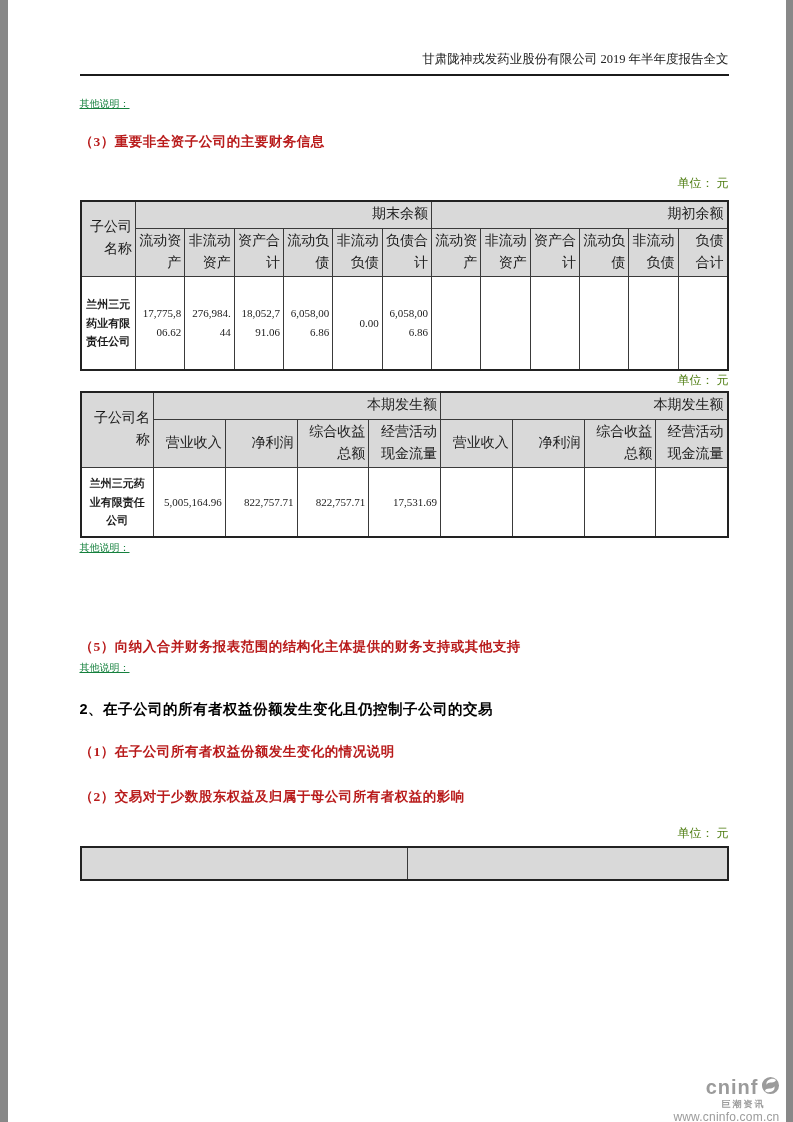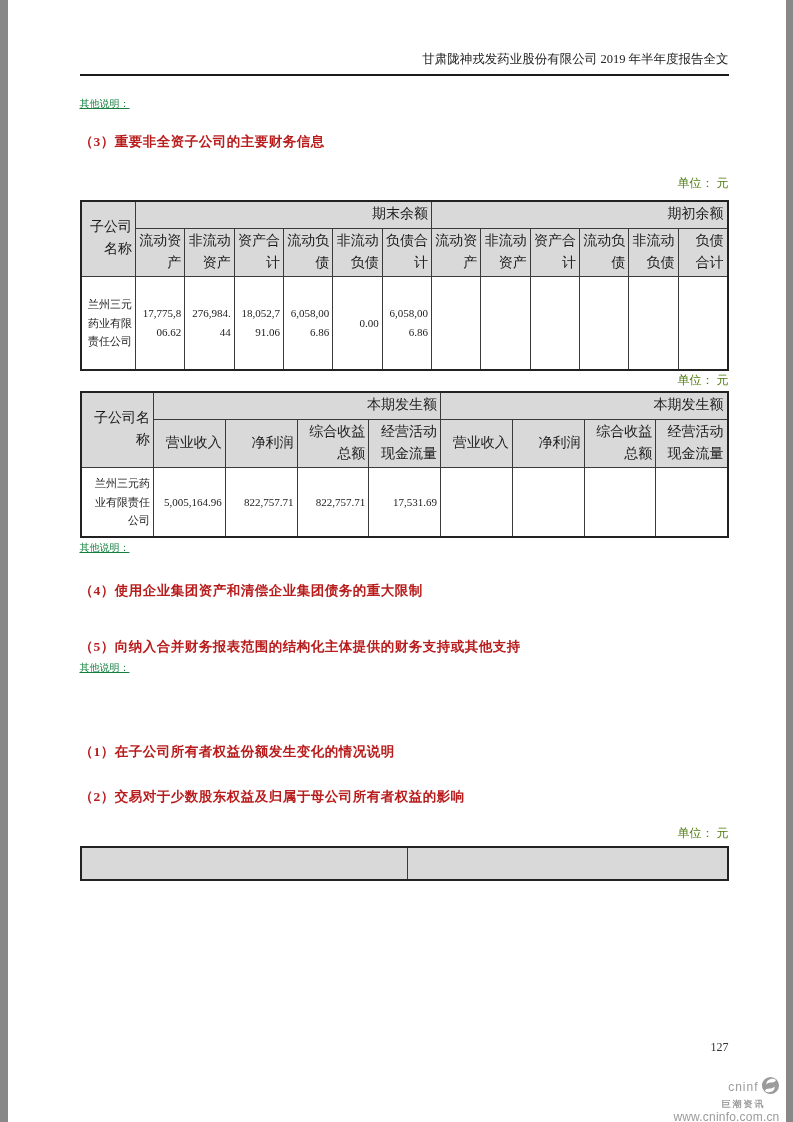--- a/index.html
+++ b/index.html
@@ -24,36 +24,36 @@
     font-weight:bold;font-size:14.5px;color:#000;letter-spacing:0.5px;}
   .unit{font-size:12px;text-align:right;color:#4d7c0f;}
   
   table.fin{border-collapse:collapse;table-layout:fixed;width:649px;
     border:2px solid #222;}
   table.fin th,table.fin td{border:1px solid #3a3a3a;vertical-align:middle;
     padding:1px 3px;overflow:hidden;}
   table.fin th{background:#d9d9d9;font-weight:normal;font-size:14px;
     text-align:right;line-height:1.55;font-family:Liberation Mono, monospace;}
   table.fin td{font-size:11px;line-height:1.7;}
-  td.name{font-size:12px;text-align:right;word-break:break-all;line-height:1.55;}
+  td.name{font-size:12px;text-align:center;word-break:break-all;line-height:1.55;font-weight:bold;}
   td.num{text-align:right;word-break:break-all;}
   tr.grp th{height:24px;}
   tr.sub th{height:45px;}
   #table1 tr.data td{height:90px;}
   #table2 tr.data td{height:66px;}
   
   table.empty{border-collapse:collapse;table-layout:fixed;width:649px;
     border:2px solid #222;}
   table.empty td{border:1px solid #3a3a3a;background:#d9d9d9;height:29px;}
   
   .pagenum{top:1040px;text-align:right;font-size:12px;color:#333;}
   .logo{position:absolute;top:1076px;right:6px;width:110px;text-align:right;
     font-family:"Liberation Sans","DejaVu Sans",sans-serif;color:#9b9b9b;
     line-height:1.1;}
-  .logo .brand{font-size:12px;font-weight:normal;letter-spacing:1px;
+  .logo .brand{font-size:20px;font-weight:bold;letter-spacing:1px;
     display:inline-block;vertical-align:middle;}
   .logo .swirl{display:inline-block;vertical-align:middle;margin-left:2px;}
   .logo .cn{font-size:9px;letter-spacing:2px;margin:1px 14px 0 0;font-weight:bold;}
   .logo .url{font-size:12px;margin-top:2px;letter-spacing:0.2px;}
 </style>
 </head>
 <body>
 
 <div class="page">
 
@@ -142,46 +142,45 @@
         <td class="num"></td>
         <td class="num"></td>
         <td class="num"></td>
       </tr>
     </tbody>
       </table>
   </div>
 
   <div class="abs note" style="top:541px">其他说明：</div>
 
-  <div class="abs h-num" style="top:582px">（4）使用企业集团资产和清偿企业集团债务的重大限制</div>
 
   <div class="abs h-num" style="top:638px">（5）向纳入合并财务报表范围的结构化主体提供的财务支持或其他支持</div>
 
   <div class="abs note" style="top:661px">其他说明：</div>
 
+  <div class="abs h-big" style="top:700px">2、在子公司的所有者权益份额发生变化且仍控制子公司的交易</div>
 
   <div class="abs h-num" style="top:743px">（1）在子公司所有者权益份额发生变化的情况说明</div>
 
   <div class="abs h-num" style="top:788px">（2）交易对于少数股东权益及归属于母公司所有者权益的影响</div>
 
   <div class="abs unit" style="top:825px">单位：  元</div>
 
   <div class="abs" style="top:846px">
     <table class="empty">
       <tbody>
           <tr>
         <td style="width:50%"></td>
         <td></td>
       </tr>
     </tbody>
       </table>
   </div>
 
 
-  <div class="abs pagenum">127</div>
 
   <div class="logo">
     <div>
       <span class="brand">cninf</span><span class="swirl"><svg width="19" height="19" viewBox="0 0 20 20">
             <path fill="#9b9b9b" d="M10 1a9 9 0 1 1-.01 18A9 9 0 0 1 10 1zm.2 2.1c-3.4.9-5.2 3.5-4.2 6 .7-1.6 2.3-2.5 4.5-2.3 2.9.2 4.7-.7 5.3-2.5-1.4-1-3.4-1.6-5.6-1.2zM9.8 16.9c3.4-.9 5.2-3.5 4.2-6-.7 1.6-2.3 2.5-4.5 2.3-2.9-.2-4.7.7-5.3 2.5 1.4 1 3.4 1.6 5.6 1.2z"></path>
           </svg></span>
     </div>
     <div class="cn">巨潮资讯</div>
     <div class="url">www.cninfo.com.cn</div>
   </div>

